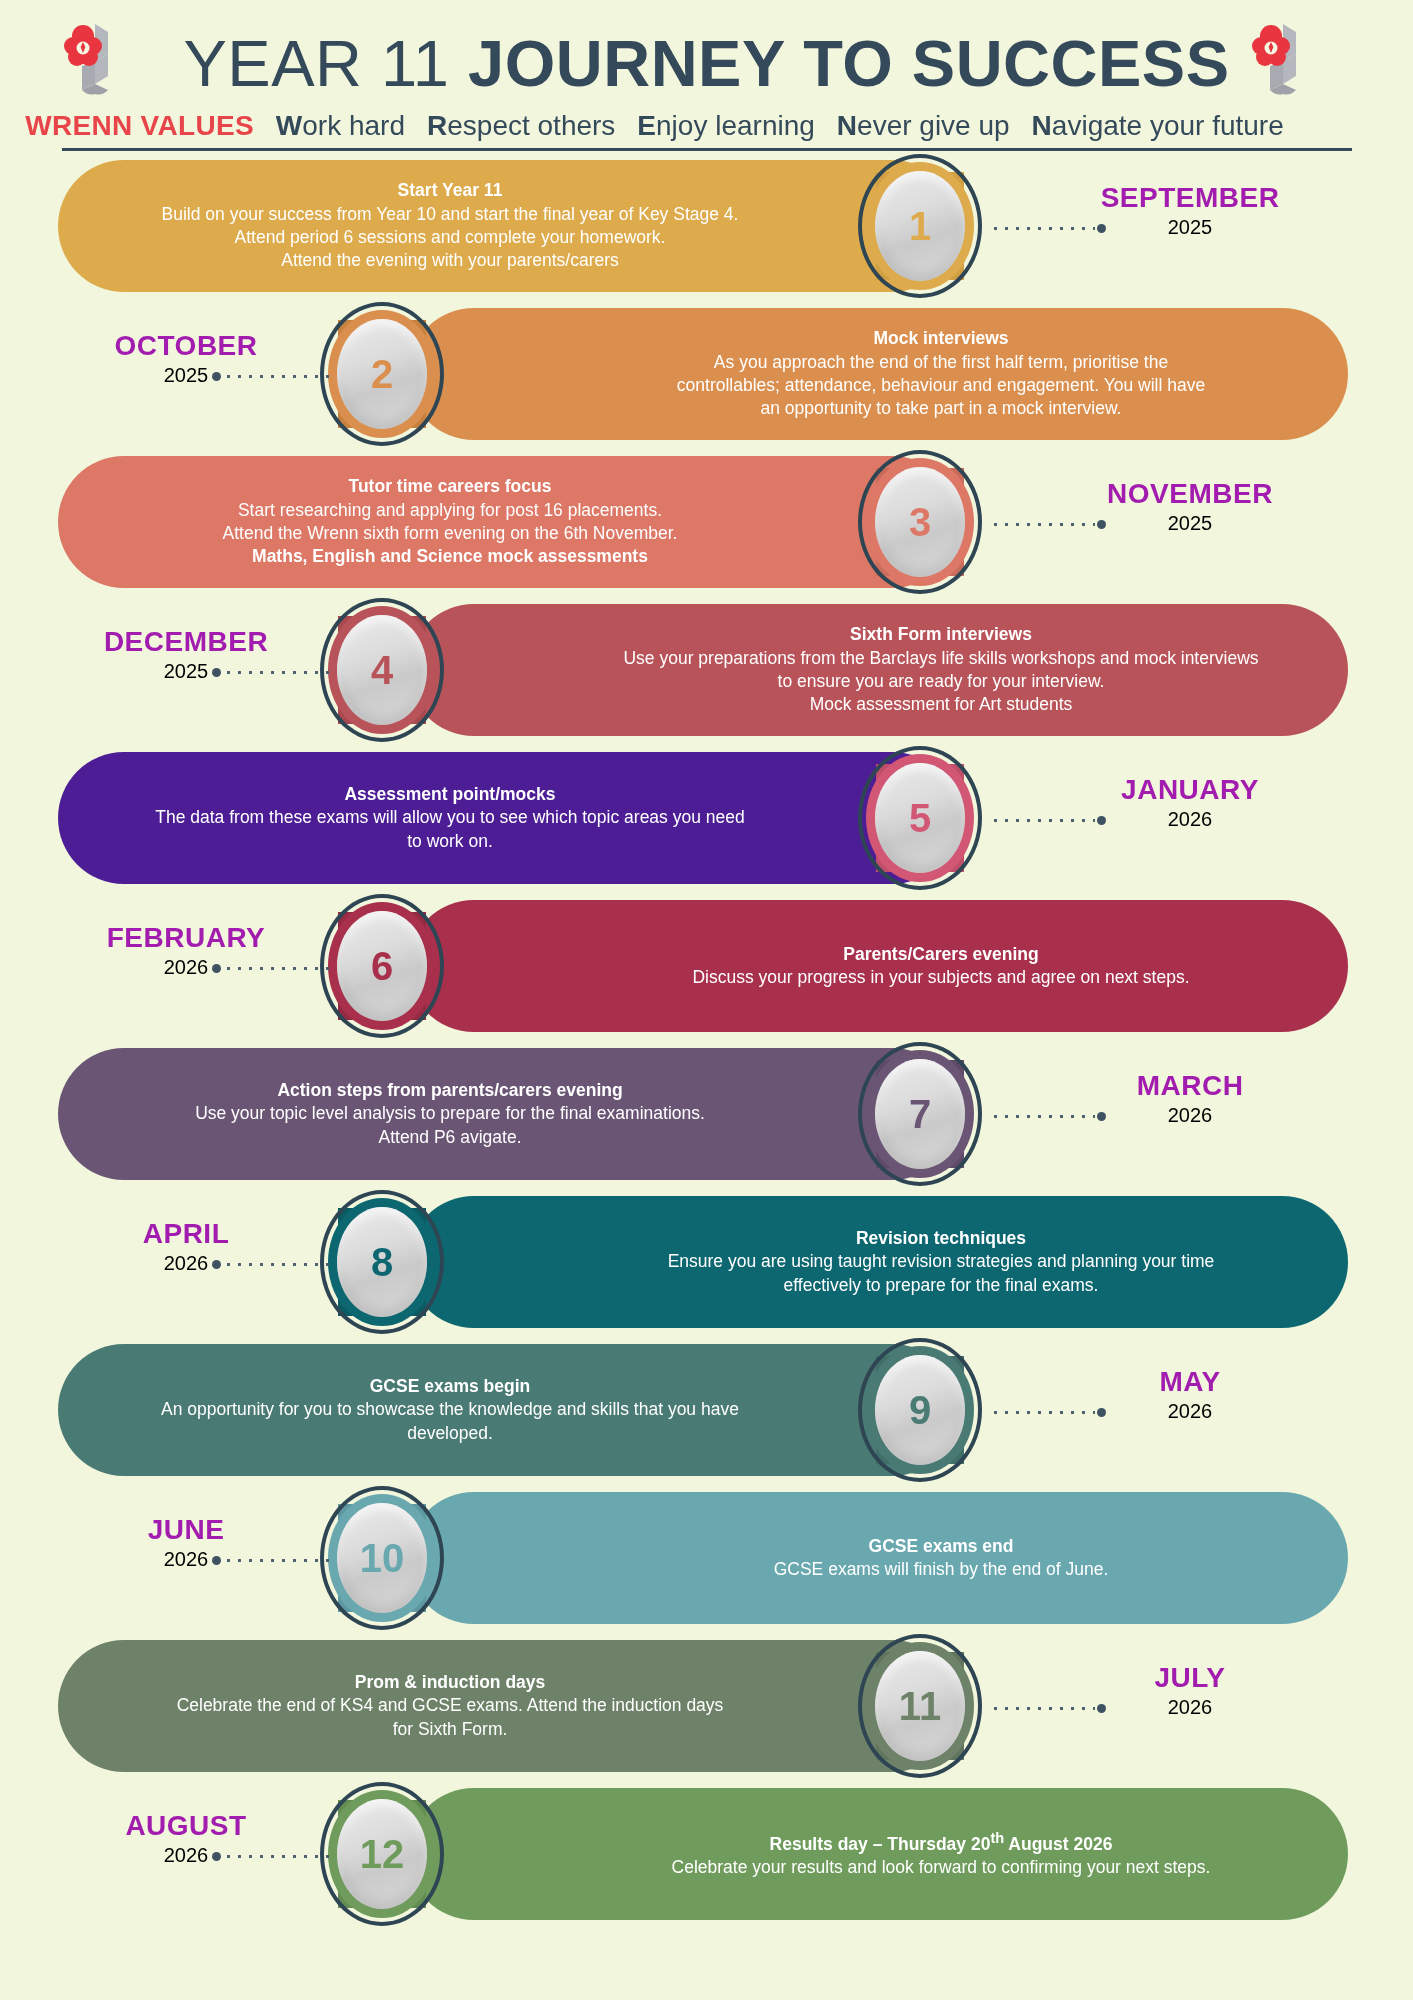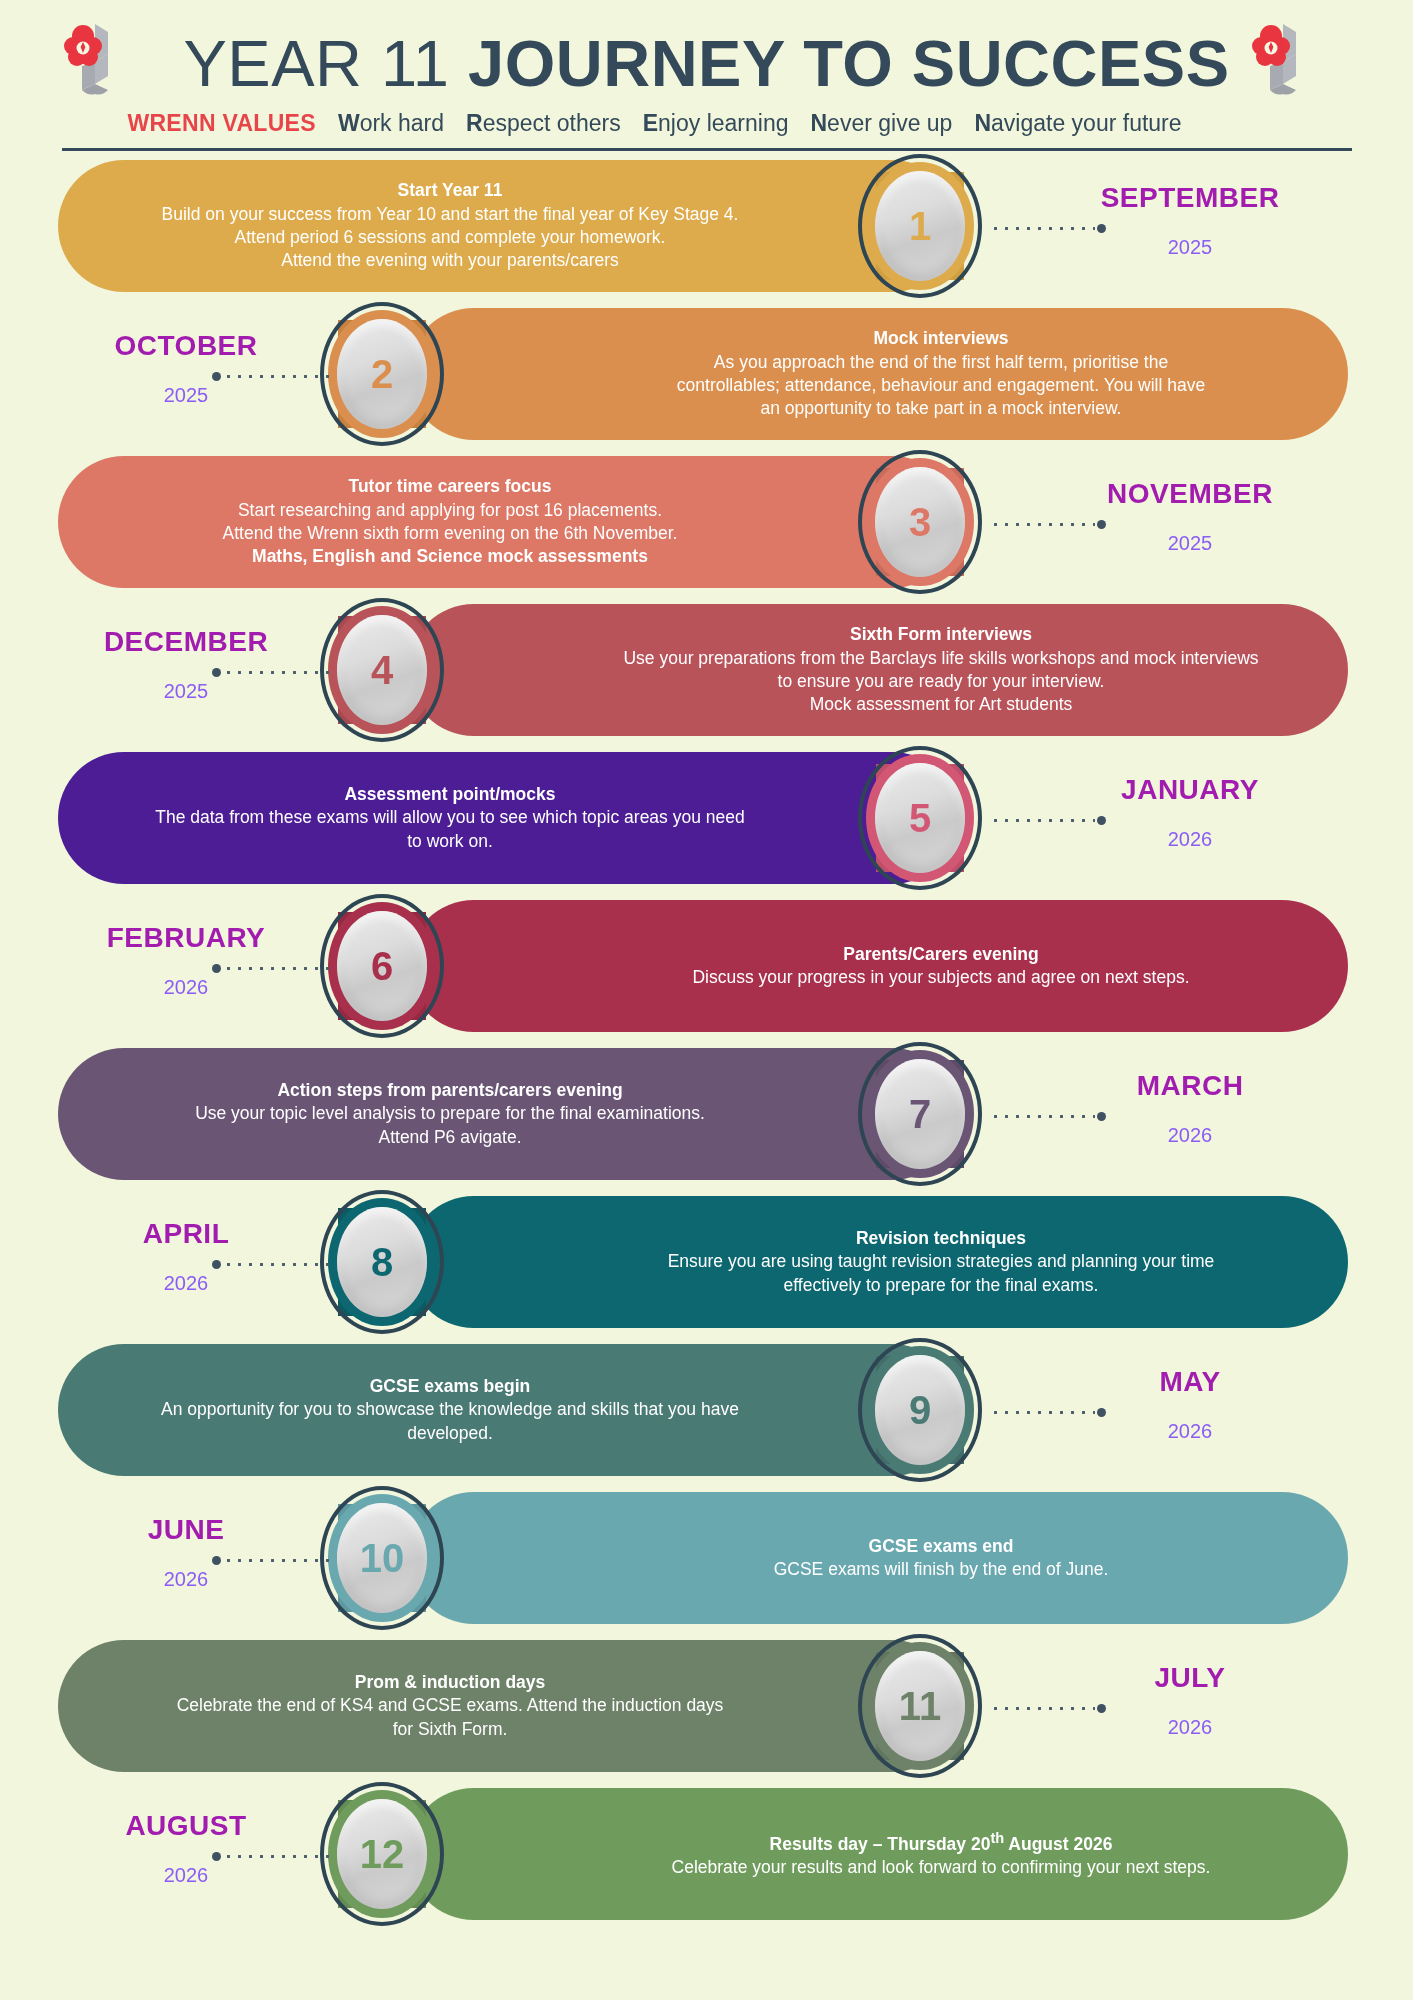--- a/index.html
+++ b/index.html
@@ -24,21 +24,21 @@
     font-size: 65px; letter-spacing: 0.5px;
     color: #344a5a;
     white-space: nowrap;
   }
   .title .thin { font-weight: 400; }
   .title .bold { font-weight: 700; }
 
   .values-row {
     position: absolute; left: 0; top: 110px; width: 1309px;
     text-align: center; white-space: nowrap;
-    font-size: 23px;
+    font-size: 28px;
   }
   .values-label { color: #e8454b; font-weight: 700; letter-spacing: 0.3px; }
   .value-item { color: #344a5a; font-weight: 400; margin-left: 22px; }
   .value-item .cap { font-weight: 700; }
 
   .header-rule {
     position: absolute; left: 62px; top: 148px; width: 1290px; height: 3px;
     background: #344a5a;
   }
 
@@ -88,21 +88,21 @@
     box-shadow: inset 0 -6px 12px rgba(0,0,0,0.10), inset 0 6px 10px rgba(255,255,255,0.7);
     display: flex; align-items: center; justify-content: center;
   }
   .badge-num { font-size: 40px; font-weight: 700; line-height: 1; }
 
   
   .month-block { position: absolute; top: 30px; width: 300px; text-align: center; }
   .row.right-month .month-block { left: 1040px; }
   .row.left-month  .month-block { left: 36px; }
   .month-name { font-size: 28px; font-weight: 700; color: #a21caf; letter-spacing: 0.5px; }
-  .month-year { font-size: 20px; font-weight: 400; color: #8b5cf6; margin-top: 22px; }
+  .month-year { font-size: 20px; font-weight: 400; color: #000000; margin-top: 2px; }
 
   
   .connector { position: absolute; top: 72px; height: 9px; display: flex; align-items: center; }
   .row.right-month .connector { left: 990px; width: 116px; }
   .row.left-month  .connector { left: 212px; width: 120px; }
   .conn-dots {
     flex: 1; height: 3px;
     background-image: radial-gradient(circle, #4a5d6b 1.4px, transparent 1.6px);
     background-size: 11px 3px; background-repeat: repeat-x;
     background-position: left center;

